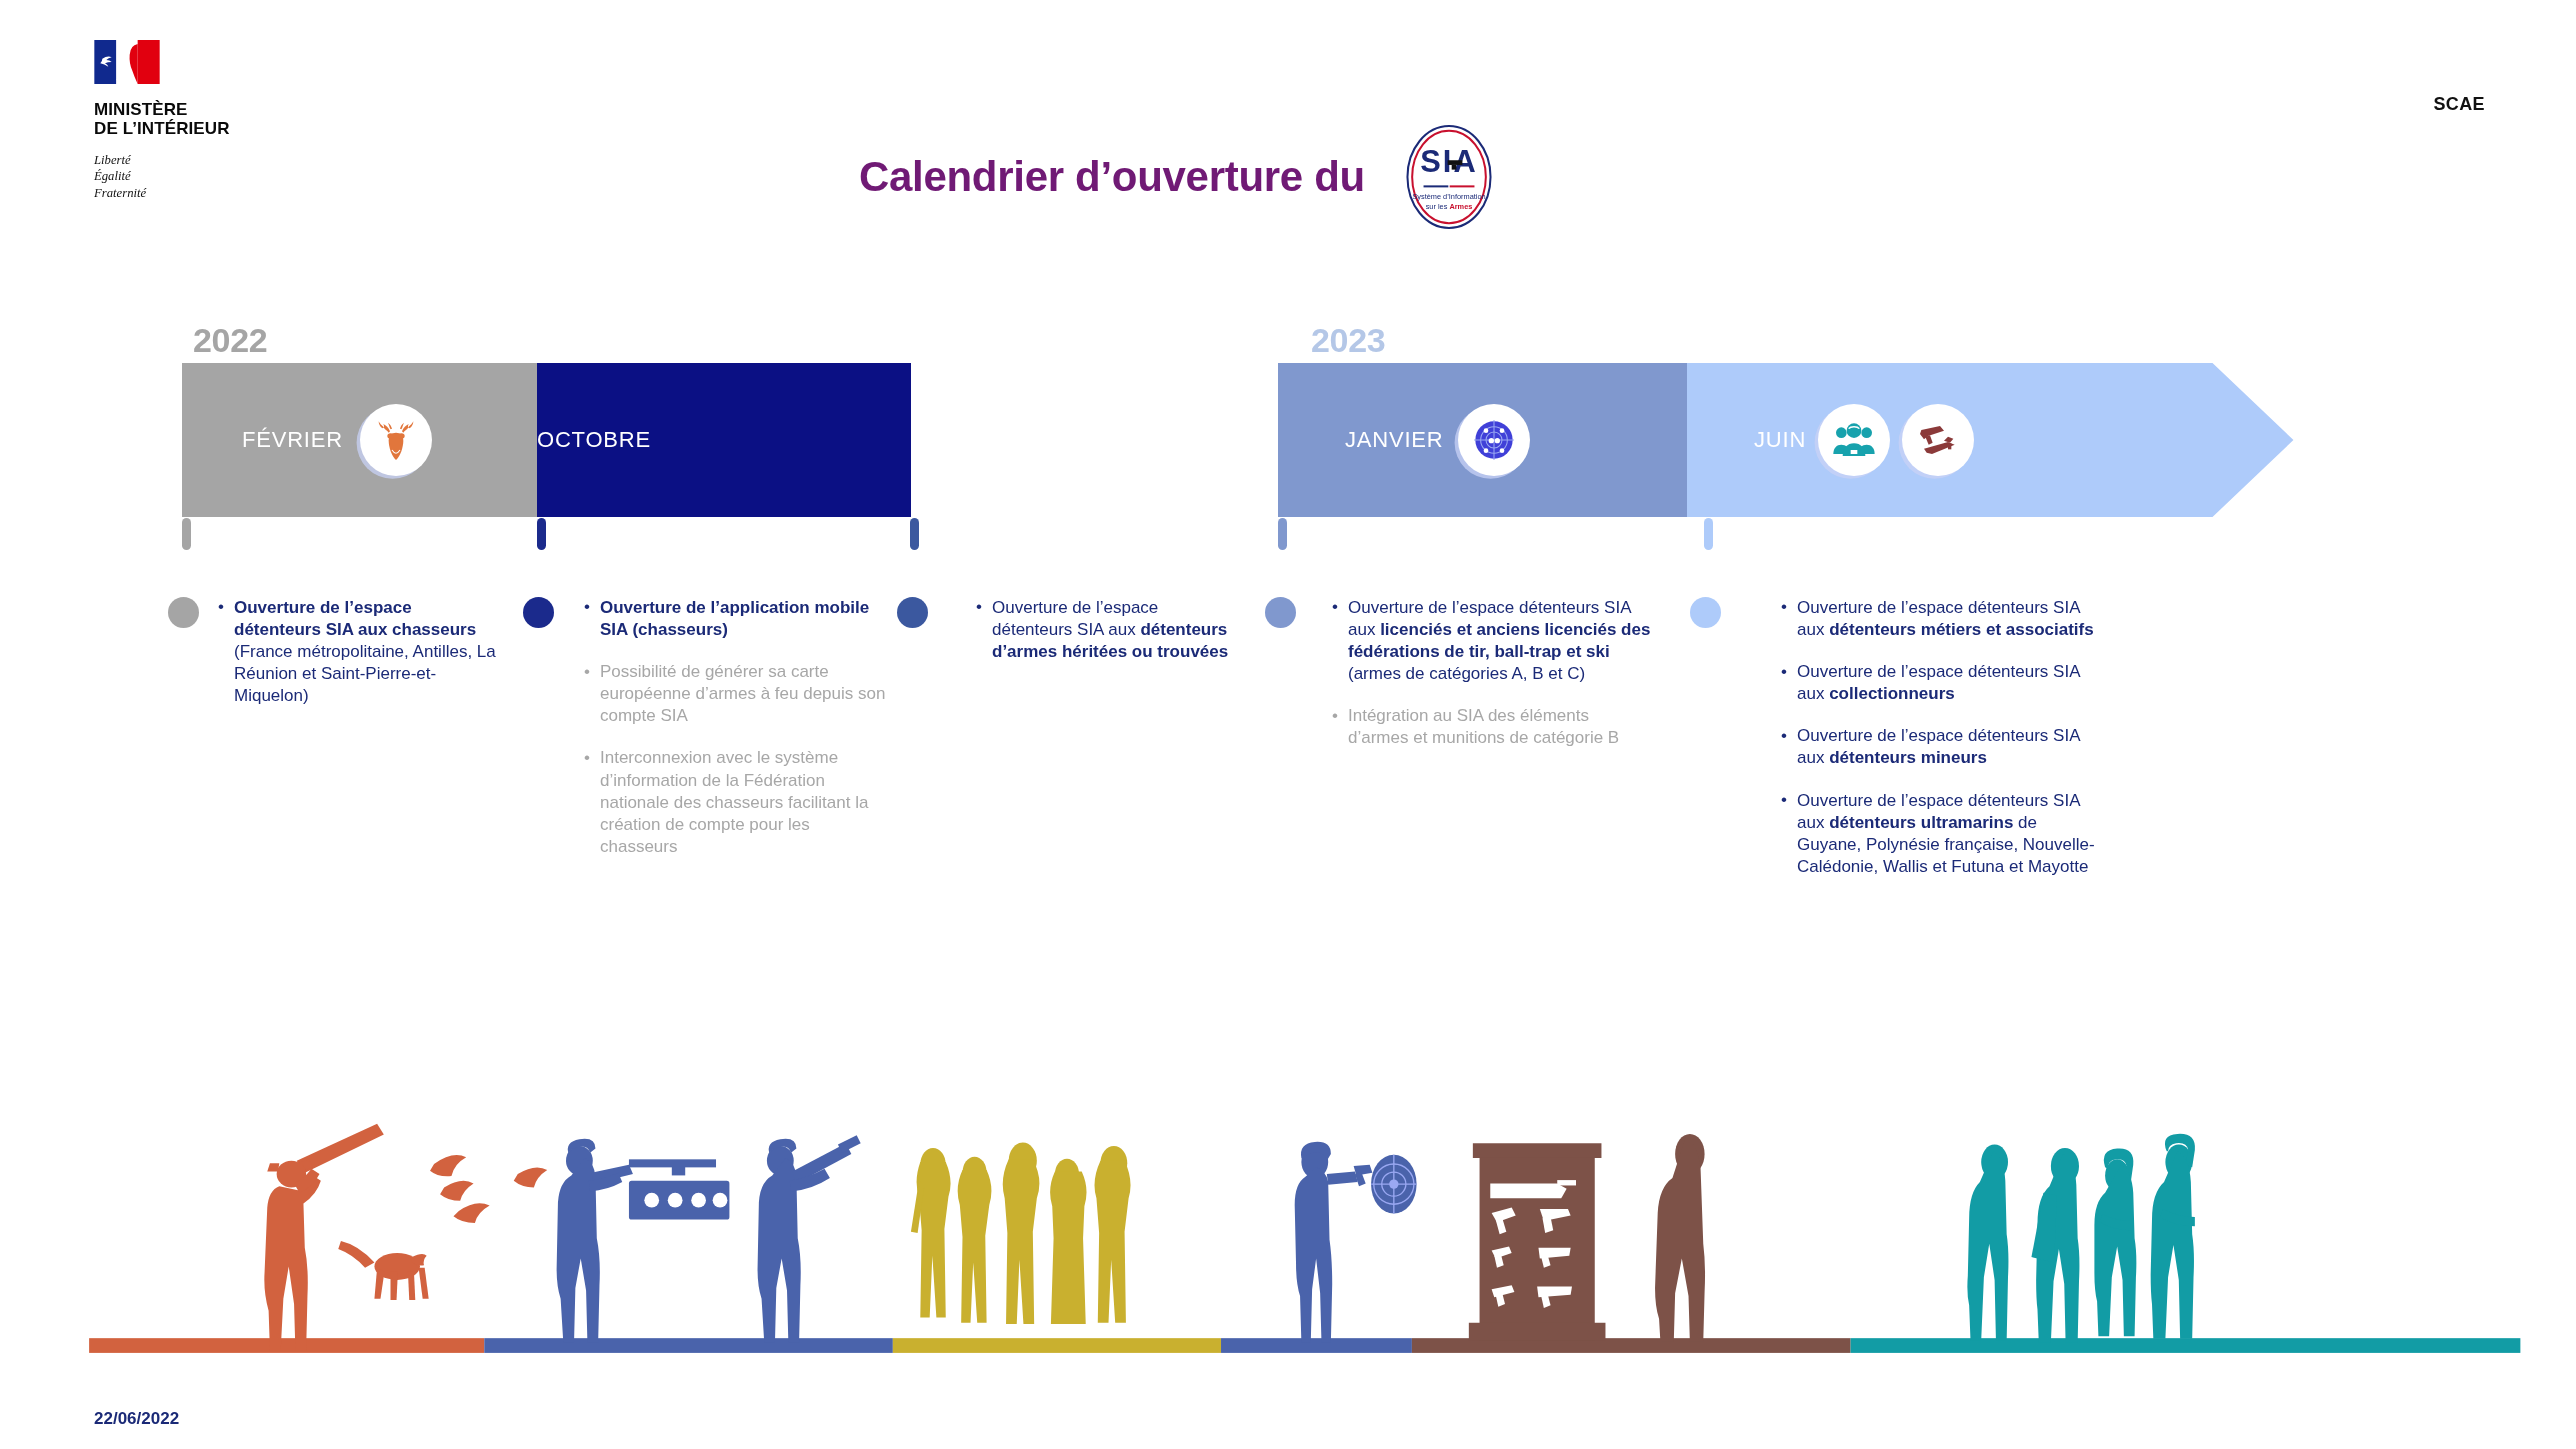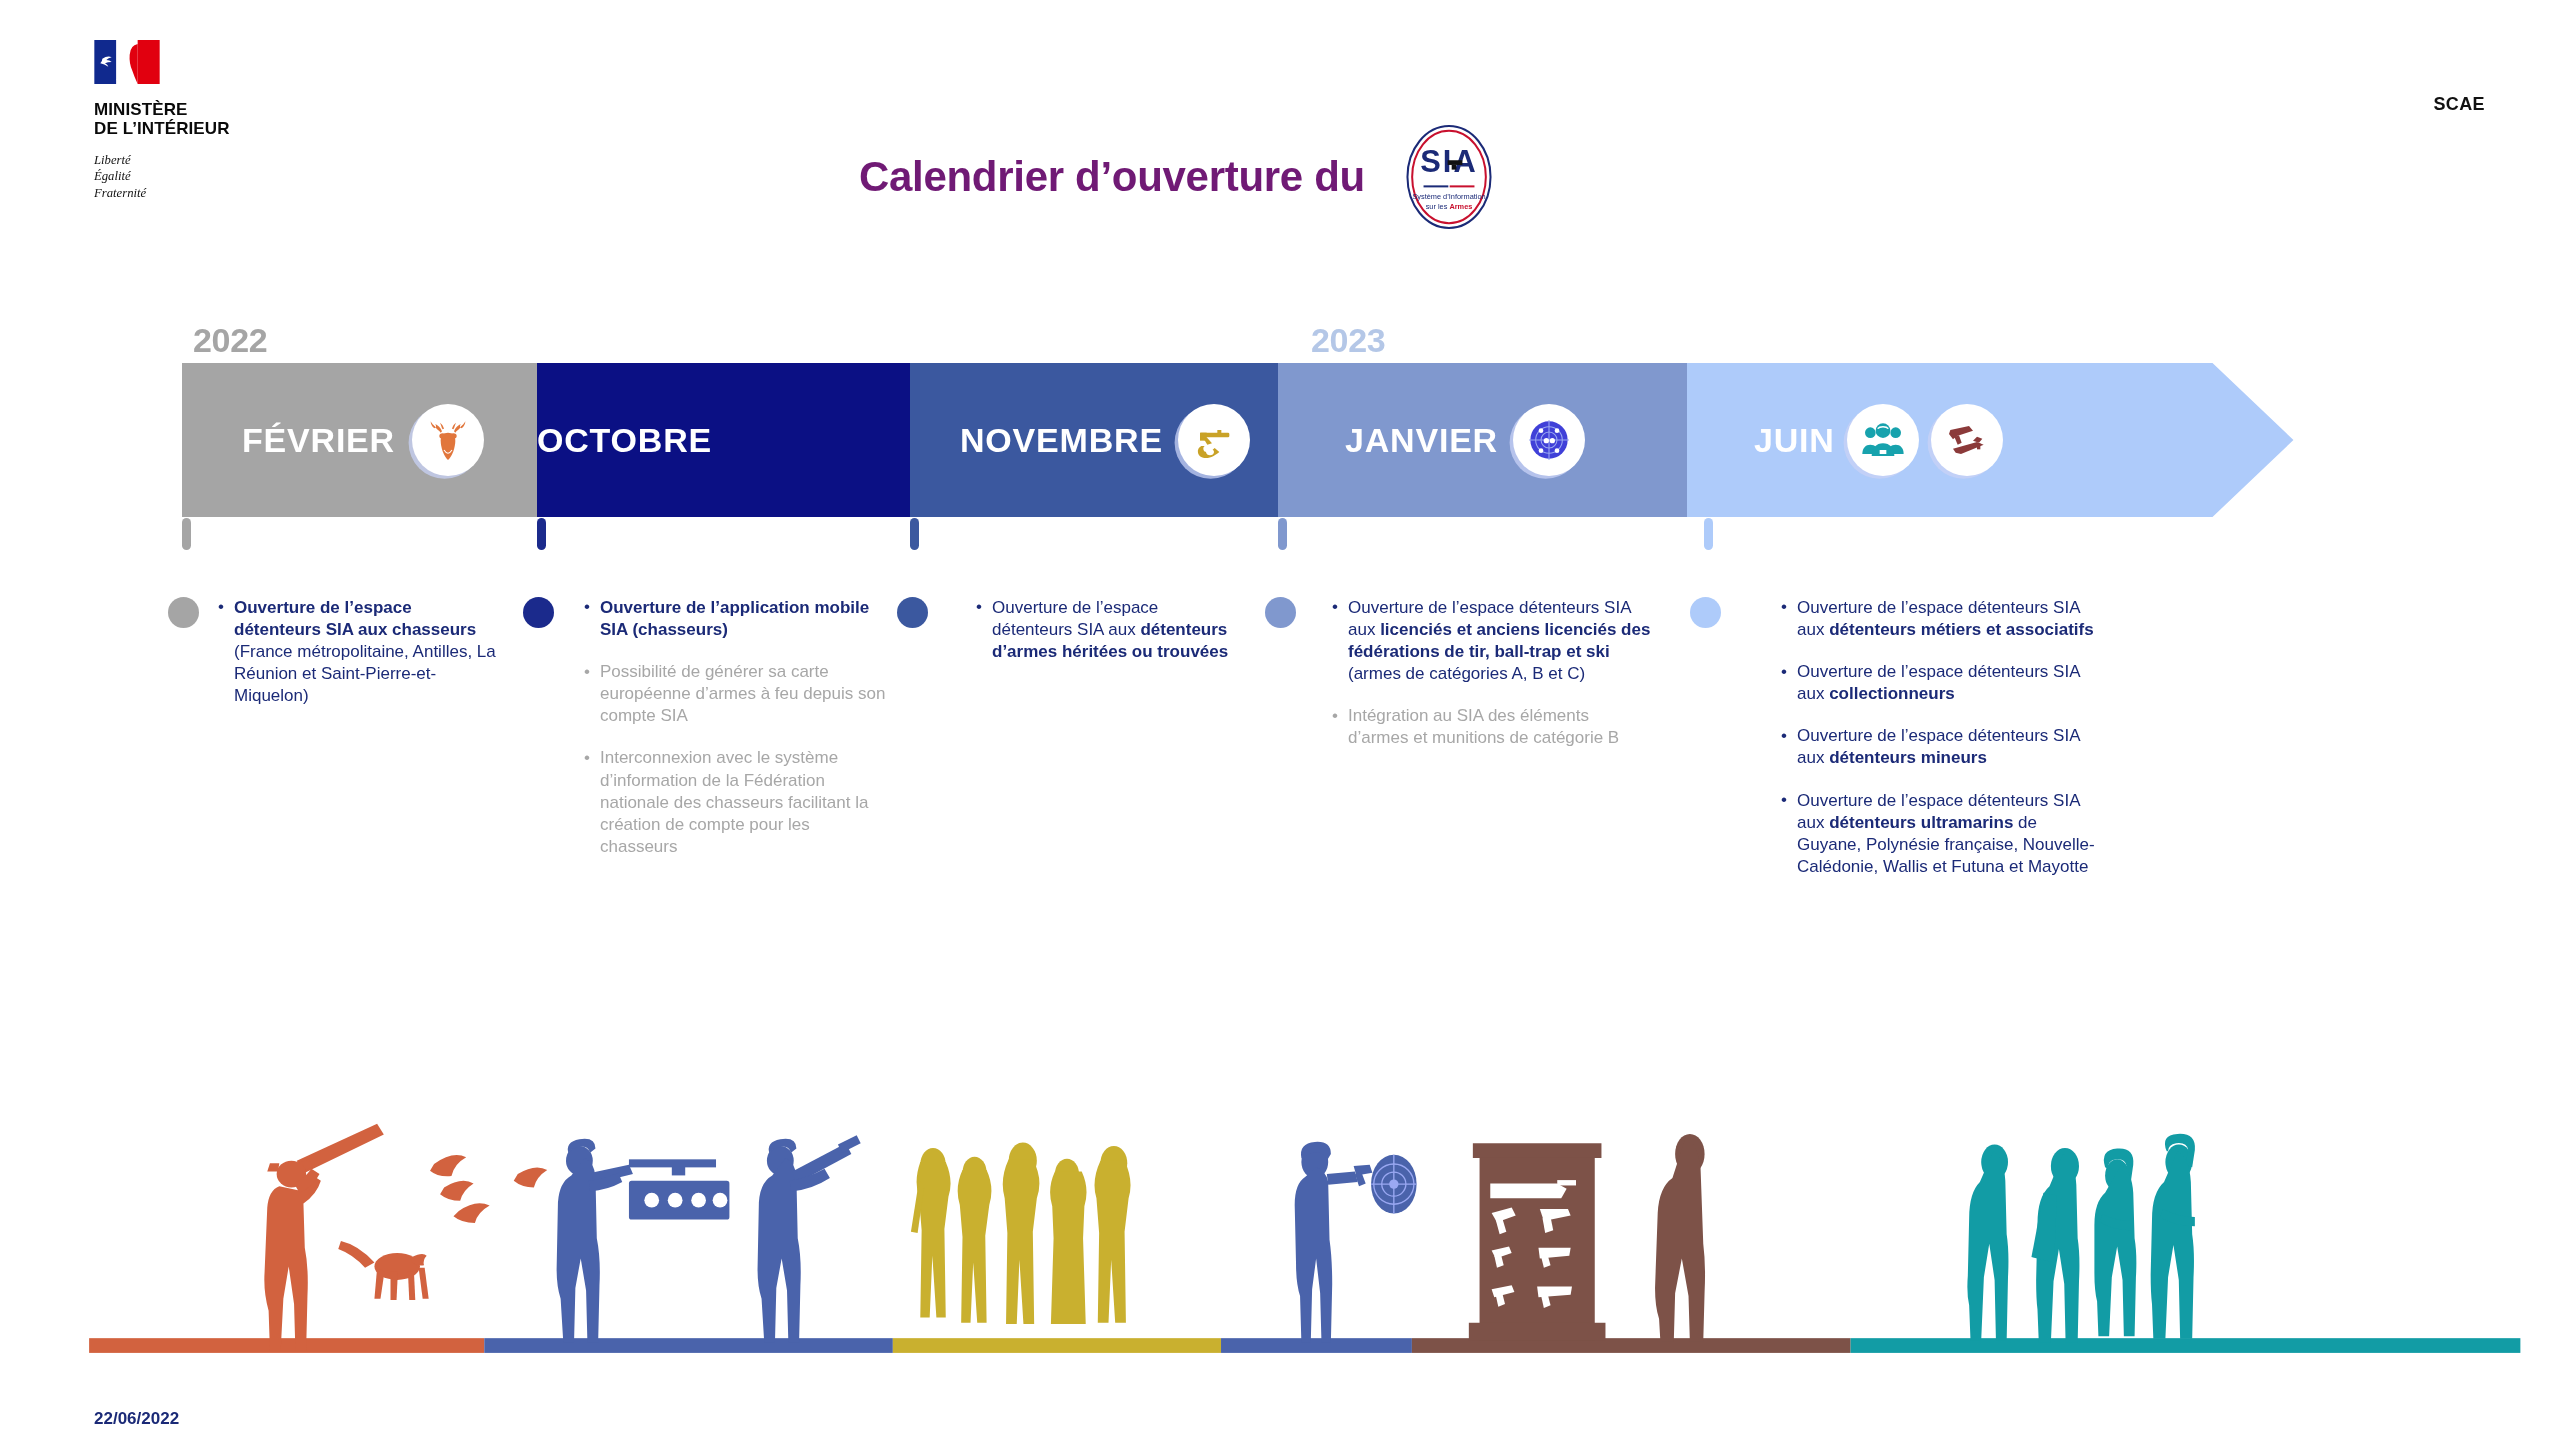--- a/index.html
+++ b/index.html
@@ -19,21 +19,21 @@
         letter-spacing:0.4px;color:#111;}
 
   
   #title-wrap{position:absolute;left:859px;top:124px;display:flex;align-items:center;gap:17.4px;}
   #page-title{font-size:42px;font-weight:bold;color:#701a75;letter-spacing:-0.3px;white-space:nowrap;}
   #sia-logo{width:134px;height:106px;flex:0 0 auto;}
 
   
   #timeline{position:absolute;left:0;top:282px;width:2576px;height:282px;}
   .seg{position:absolute;top:81px;height:154px;display:flex;align-items:center;}
-  .seg-label{color:#ffffff;font-size:34px;font-weight:bold;letter-spacing:0.8px;white-space:nowrap;}
+  .seg-label{color:#ffffff;font-size:22px;font-weight:normal;letter-spacing:0.8px;white-space:nowrap;}
   .year{position:absolute;font-size:34px;font-weight:bold;letter-spacing:-0.3px;}
   .badge{width:72px;height:72px;border-radius:50%;background:#ffffff;
          display:flex;align-items:center;justify-content:center;flex:0 0 auto;
          box-shadow:-3.4px 2.7px 0 rgba(200,210,245,.75);}
   .badge svg{display:block;}
   .tick{position:absolute;width:8.7px;height:32px;border-radius:4.7px;top:236px;}
   .dot{position:absolute;width:31px;height:31px;border-radius:50%;top:597px;}
 
   
   .col{position:absolute;top:597px;}
@@ -114,35 +114,20 @@
         </g>
         <path d="M33 54c2 3 4 5 6 5s4-2 6-5" stroke="#fff" stroke-width="1.6" fill="none"></path>
       </svg>
     </span>
   </div>
 
   <div class="seg" style="left:537px;width:374px;background:#0b1084;">
     <span class="seg-label">OCTOBRE</span>
   </div>
 
-  <div class="seg" style="left:910px;width:368px;background:#3b589f;padding-left:50px;gap:14.8px">
-    <span class="seg-label">NOVEMBRE</span>
-    <span class="badge">
-      <svg width="52" height="52" viewBox="0 0 78 78">
-        <g fill="#c9a227">
-          <rect x="18" y="28" width="44" height="7" rx="2"></rect>
-          <path d="M18 28h10v12H18z"></path>
-          <path d="M28 35l8 9-7 2-5-8z"></path>
-          <rect x="44" y="24" width="6" height="5"></rect>
-          <path d="M20 48c-4 2-6 6-5 10 1 5 6 8 12 8 8 0 14-4 20-9l-7-6c-4 4-8 6-12 6-3 0-5-2-5-5 0-2 1-3 2-4z"></path>
-          <path d="M33 52c3 0 6 2 6 5s-3 5-6 5-6-2-6-5 3-5 6-5z" fill="#fff"></path>
-        </g>
-      </svg>
-    </span>
-  </div>
 
   <div class="seg" style="left:1278px;width:342px;background:#8098ce;padding-left:67px;gap:14.8px">
     <span class="seg-label">JANVIER</span>
     <span class="badge">
       <svg width="52" height="52" viewBox="0 0 78 78">
         <circle cx="39" cy="39" r="28" fill="#4040d8"></circle>
         <circle cx="39" cy="39" r="20" fill="none" stroke="#9aa8f2" stroke-width="1.6"></circle>
         <circle cx="39" cy="39" r="12" fill="none" stroke="#9aa8f2" stroke-width="1.6"></circle>
         <line x1="39" y1="9" x2="39" y2="69" stroke="#9aa8f2" stroke-width="1.6"></line>
         <line x1="9" y1="39" x2="69" y2="39" stroke="#9aa8f2" stroke-width="1.6"></line>

